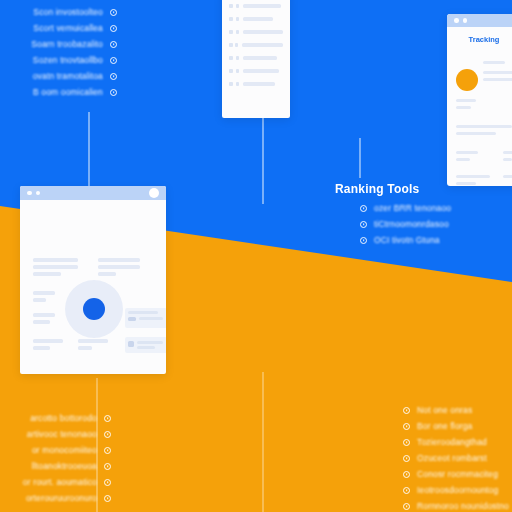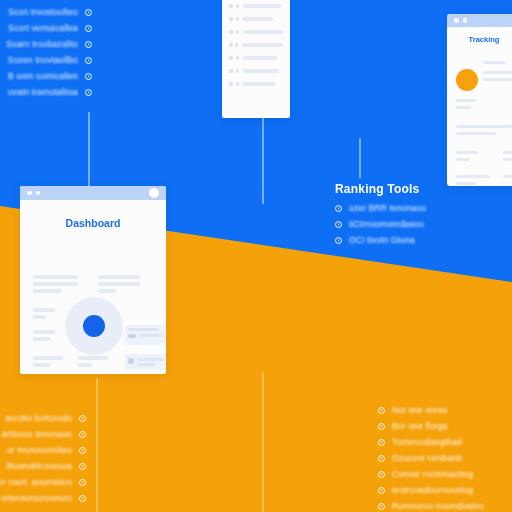--- a/index.html
+++ b/index.html
@@ -17,21 +17,21 @@
     position:absolute;left:0;top:0;width:512px;height:512px;
     background:#F5A10A;
     clip-path:polygon(0 206px, 512px 282px, 512px 512px, 0 512px);
   }
 
   
   .vline{position:absolute;width:1.6px;background:rgba(255,255,255,0.45);}
   .vline.dim{background:rgba(255,255,255,0.30);}
 
   
-  .blist{position:absolute;}
+  .blist{position:absolute;padding-left:25px;}
   .blist .row{
     display:flex;align-items:center;gap:7px;
     height:16px;
   }
   .blist.right .row{justify-content:flex-end;}
   .blist .txt{
     font-size:8.5px;letter-spacing:.15px;white-space:nowrap;
     color:#ffffff;opacity:.92;
     filter:blur(0.9px);
   }
@@ -102,25 +102,25 @@
     </div>
     <div class="row">
       <span class="txt">Soarn troobazalito</span>
       <span class="bul"></span>
     </div>
     <div class="row">
       <span class="txt">Sozen tnovtaollbo</span>
       <span class="bul"></span>
     </div>
     <div class="row">
+      <span class="txt">ovatn tramotalitoa</span>
+      <span class="bul"></span>
+    </div>
+    <div class="row">
       <span class="txt">B oom oomicalien</span>
-      <span class="bul"></span>
-    </div>
-    <div class="row">
-      <span class="txt">ovatn tramotalitoa</span>
       <span class="bul"></span>
     </div>
   </div>
 
   <div class="card" style="left:222px;top:-8px;width:68px;height:126px;border-radius:2px;">
     <div class="body" style="padding:12px 7px 0 7px;">
       <div style="display:flex;align-items:center;gap:2.5px;margin-bottom:9px;">
         <span class="sq" style="width:4px;height:4px;"></span>
         <span class="sq" style="width:3px;height:4px;"></span>
         <span class="ln" style="height:3.5px;width:38px;margin-left:2px;"></span>
@@ -201,21 +201,20 @@
   </div>
 
   <div class="card" style="left:20px;top:186px;width:146px;height:188px;border-radius:2px;">
     <div class="bar" style="height:14px;">
       <span class="dot"></span>
       <span class="dot"></span>
       <span class="spacer"></span>
       <span class="bigdot"></span>
     </div>
     <div class="body" style="padding:0 12px;height:174px;">
-      <h3 style="font-size:10.5px;margin-top:17px;">Dashboard</h3>
 
       <div class="ln" style="position:absolute;left:13px;top:58px;height:3.5px;width:45px;"></div>
       <div class="ln" style="position:absolute;left:13px;top:65px;height:3.5px;width:45px;"></div>
       <div class="ln" style="position:absolute;left:13px;top:72px;height:3.5px;width:28px;"></div>
       <div class="ln" style="position:absolute;left:29px;top:58px;height:3.5px;width:0px;"></div>
 
       <div class="ln" style="position:absolute;left:78px;top:58px;height:3.5px;width:42px;"></div>
       <div class="ln" style="position:absolute;left:78px;top:65px;height:3.5px;width:42px;"></div>
       <div class="ln" style="position:absolute;left:78px;top:72px;height:3.5px;width:18px;"></div>
 

